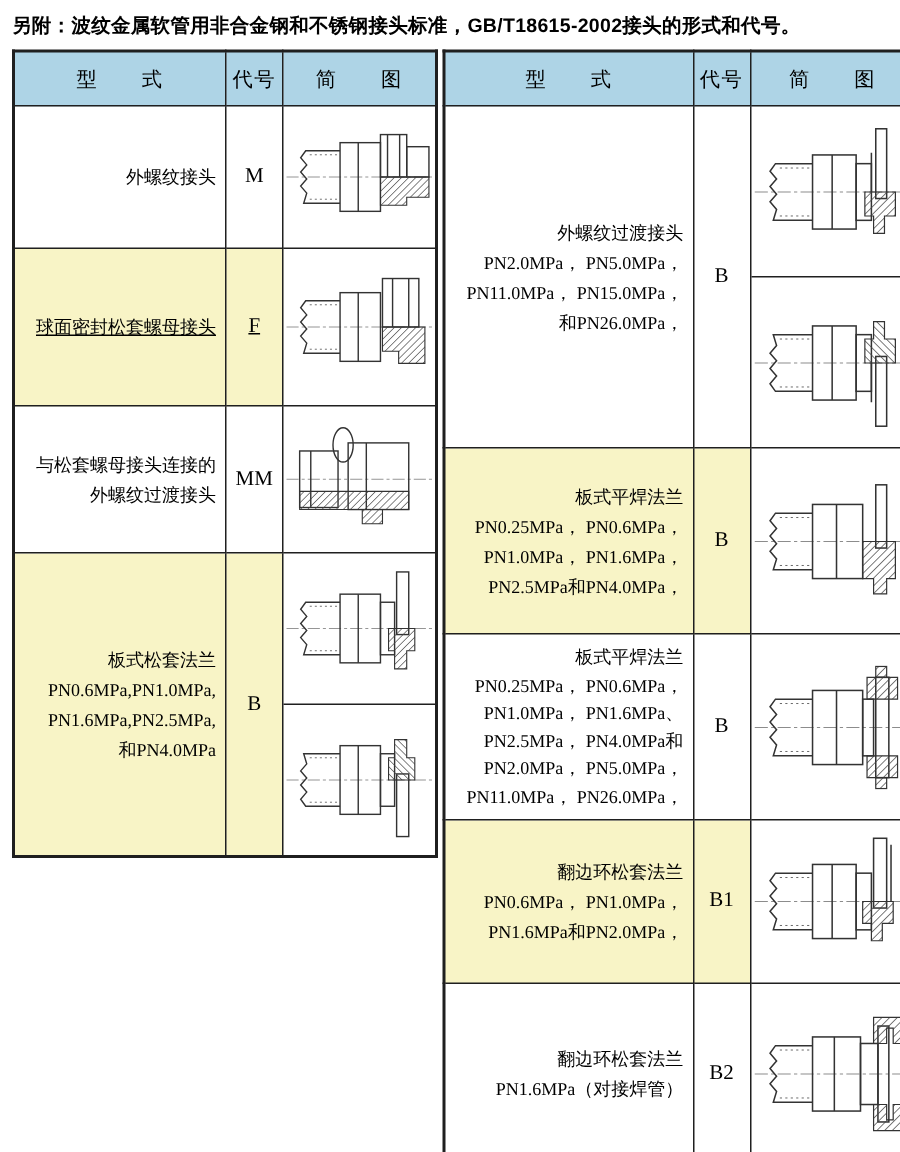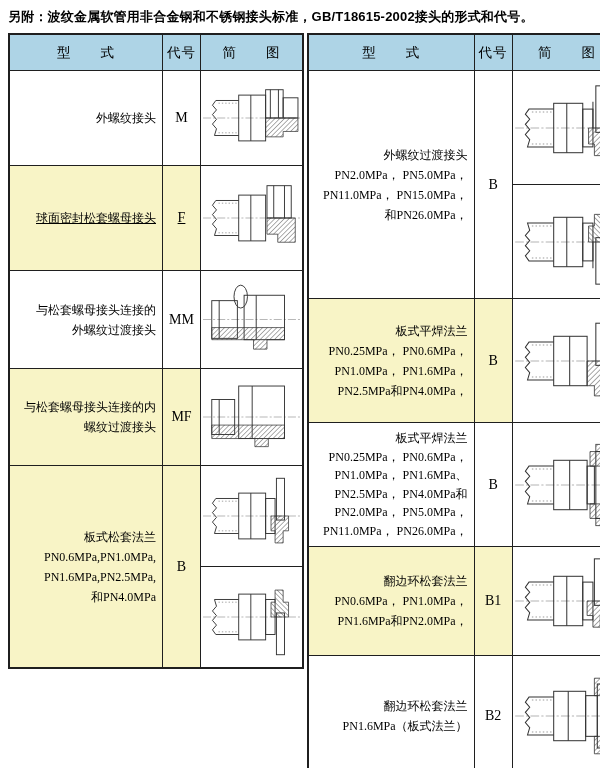--- a/index.html
+++ b/index.html
@@ -135,43 +135,20 @@
                     <line class="ln" x1="27" y1="32" x2="27" y2="88"></line>
                     <rect class="ln" x="64" y="24" width="60" height="66"></rect>
                     <line class="ln" x1="82" y1="24" x2="82" y2="90"></line>
                     <ellipse class="ln" cx="59" cy="26" rx="10" ry="17"></ellipse>
                     <polygon class="ht" points="16,72 124,72 124,90 98,90 98,104 78,104 78,90 16,90"></polygon>
                   </svg>
                 </div>
               </div>
             </td>
           </tr>
-          <tr style="height: 96px;">
-            <td class="type hl">
-              <div class="lines">
-                <div>与松套螺母接头连接的内</div>
-                <div>螺纹过渡接头</div>
-              </div>
-            </td>
-            <td class="code hl">MF</td>
-            <td class="diag" style="height: 96px;">
-              <div class="dwrap">
-                <div class="dslot">
-                  <svg class="dg" width="101" height="88" viewBox="0 0 150 120" preserveAspectRatio="xMidYMid meet">
-                    <line class="cl" x1="3" y1="60" x2="147" y2="60"></line>
-                    <rect class="ln" x="16" y="34" width="34" height="52"></rect>
-                    <line class="ln" x1="27" y1="34" x2="27" y2="86"></line>
-                    <rect class="ln" x="56" y="14" width="68" height="78"></rect>
-                    <line class="ln" x1="76" y1="14" x2="76" y2="92"></line>
-                    <polygon class="ht" points="16,72 124,72 124,92 100,92 100,104 80,104 80,92 16,92"></polygon>
-                  </svg>
-                </div>
-              </div>
-            </td>
-          </tr>
           <tr style="height: 201px; margin-left: 26px;">
             <td class="type hl">
               <div class="lines">
                 <div>板式松套法兰</div>
                 <div>PN0.6MPa,PN1.0MPa,</div>
                 <div>PN1.6MPa,PN2.5MPa,</div>
                 <div>和PN4.0MPa</div>
               </div>
             </td>
             <td class="code hl">B</td>
@@ -354,21 +331,21 @@
                     <polygon class="ht" points="102,60 130,60 130,80 120,80 120,96 110,96 110,80 102,80"></polygon>
                   </svg>
                 </div>
               </div>
             </td>
           </tr>
           <tr style="height: 119px;">
             <td class="type">
               <div class="lines">
                 <div>翻边环松套法兰</div>
-                <div>PN1.6MPa（板式法兰）</div>
+                <div>PN1.6MPa（对接焊管）</div>
               </div>
             </td>
             <td class="code">B2</td>
             <td class="diag" style="height: 119px;">
               <div class="dwrap">
                 <div class="dslot">
                   <svg class="dg" width="109" height="100" viewBox="0 0 150 120" preserveAspectRatio="xMidYMid meet">
                     <line class="cl" x1="3" y1="60" x2="147" y2="60"></line>
                     <path class="ln" d="M56,34 H22 L17,41 L23,48 L17,55 L23,62 L17,69 L23,76 L20,86 H56"></path>
                     <line class="dot" x1="26" y1="38" x2="54" y2="38"></line>

